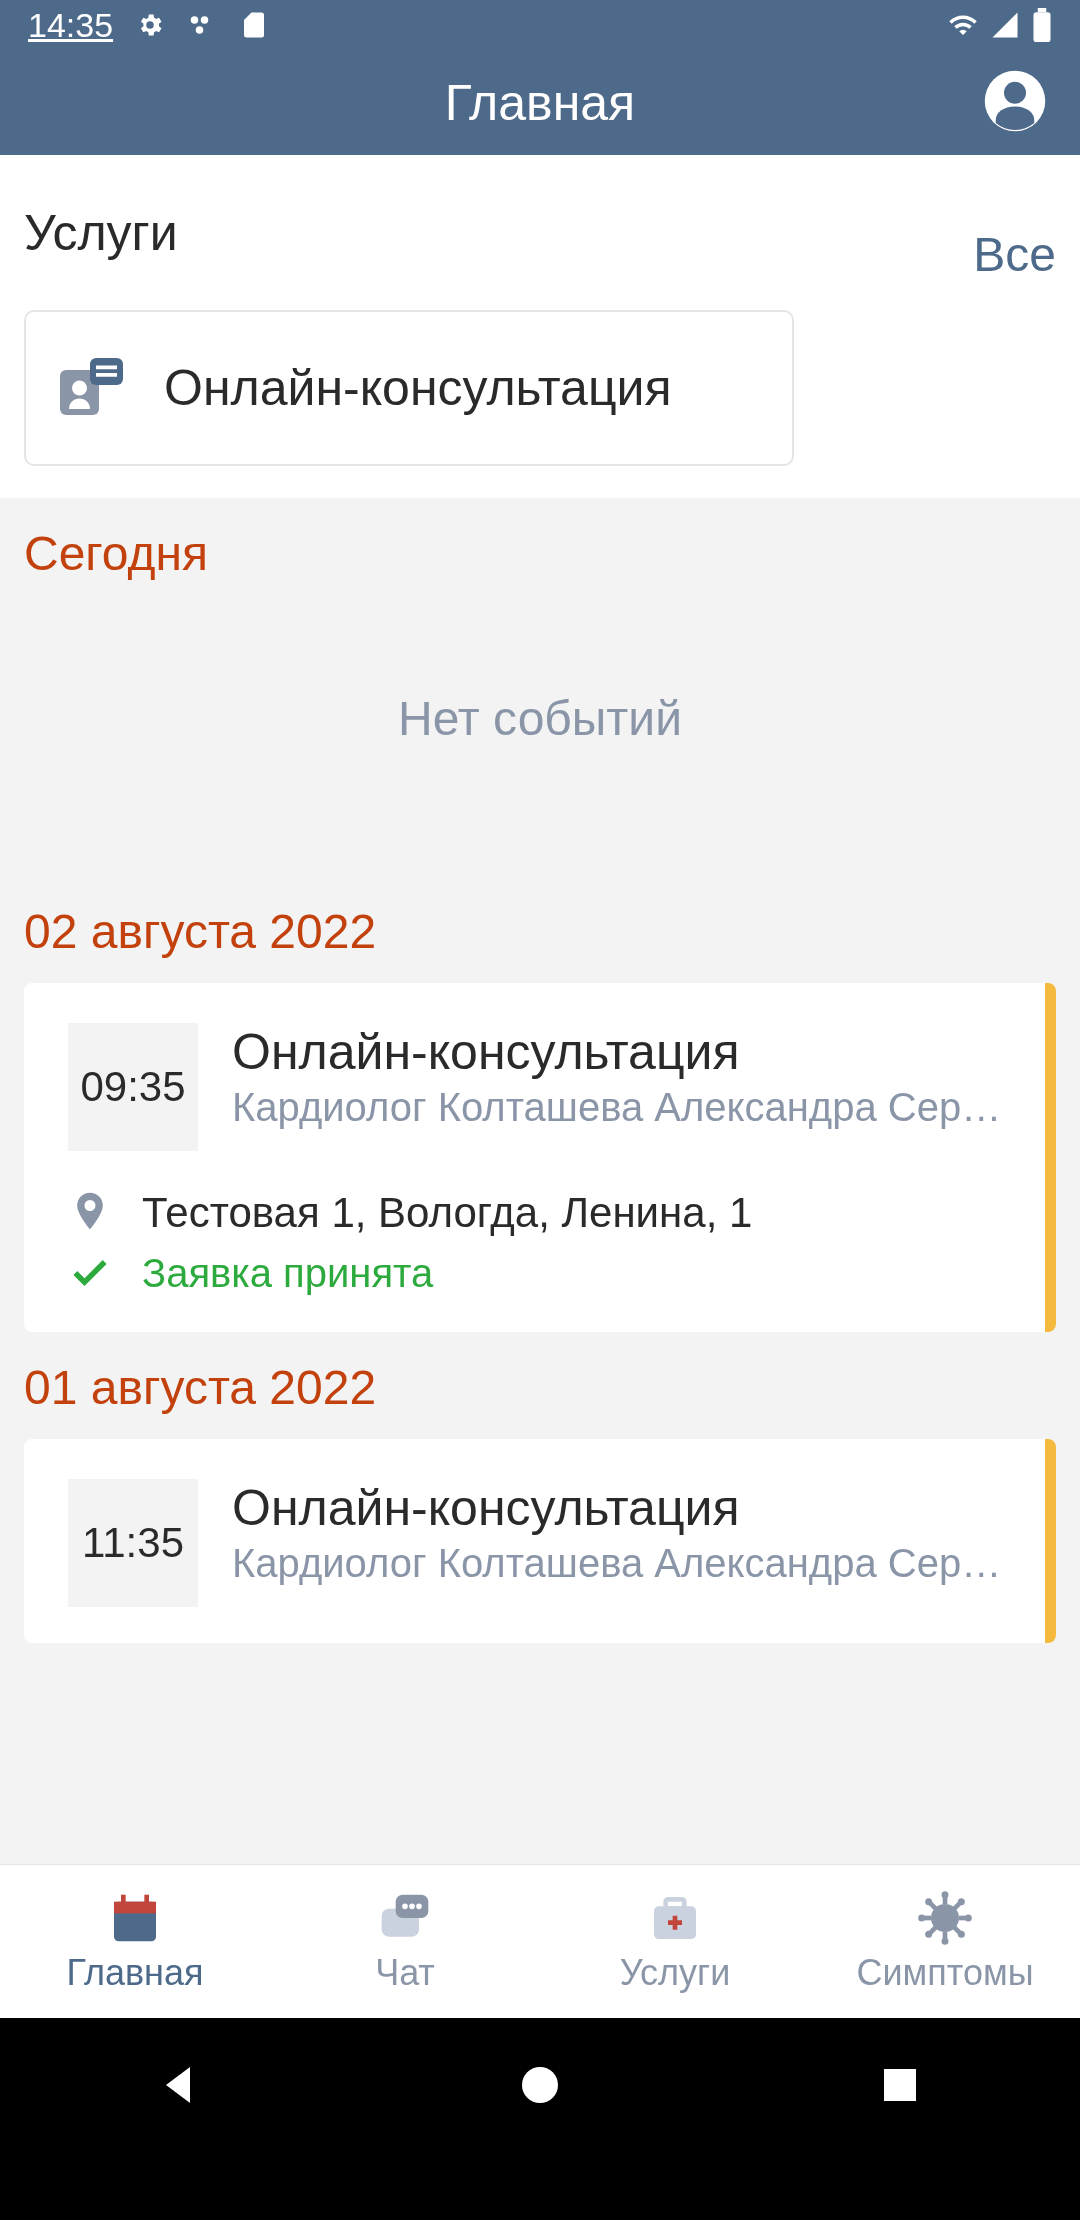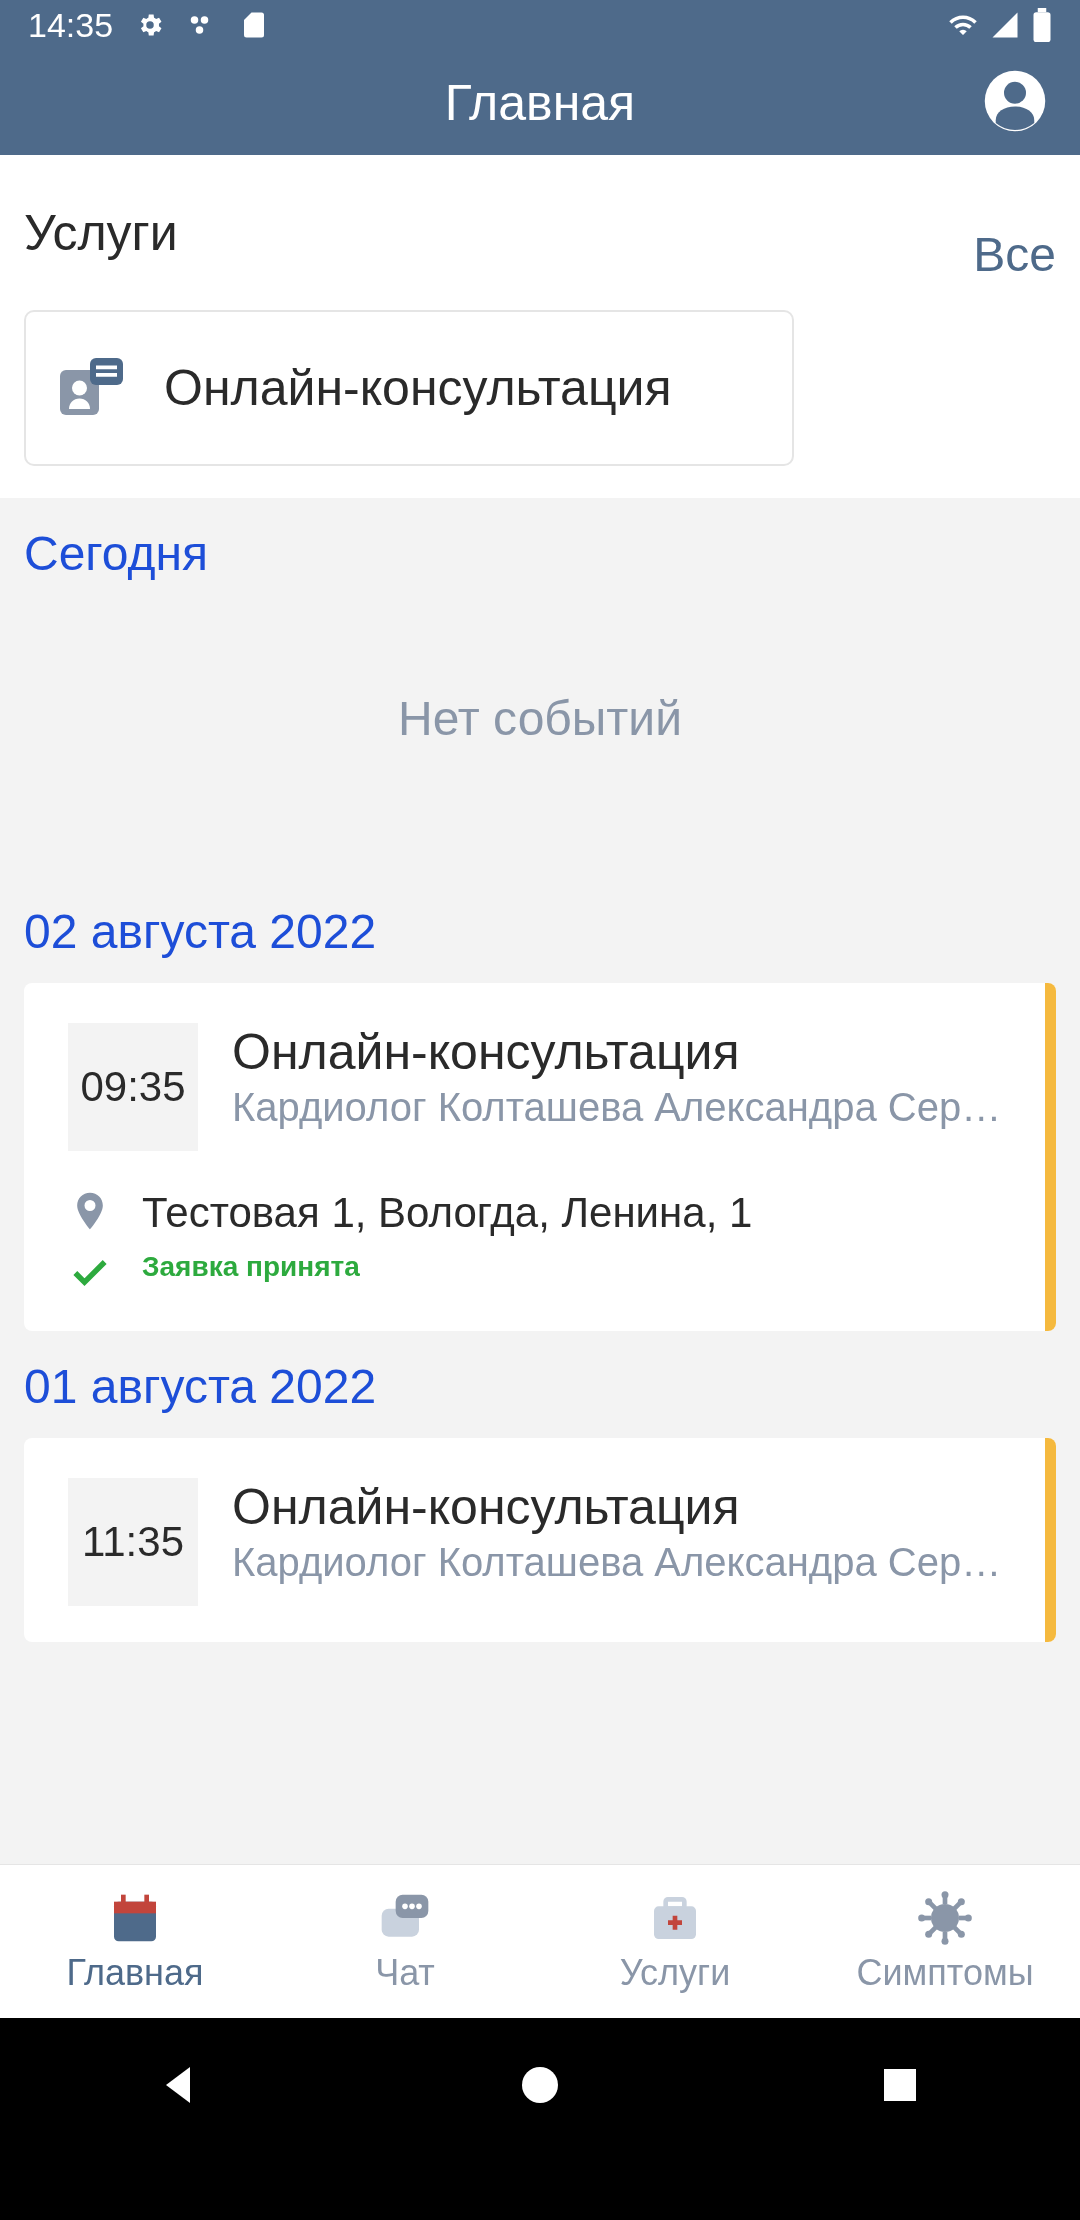--- a/index.html
+++ b/index.html
@@ -1,56 +1,56 @@
 <!DOCTYPE html>
 <html><head>
   <meta charset="utf-8">
   <style>
     * { margin: 0; padding: 0; box-sizing: border-box; }
     html, body { width: 1080px; height: 2220px; overflow: hidden; font-family: -apple-system, BlinkMacSystemFont, 'Segoe UI', sans-serif; background: #000; }
     
     
     .status-bar { height: 50px; background: #4E6A8A; display: flex; align-items: center; justify-content: space-between; padding: 0 28px; color: #fff; }
-    .status-left { display: flex; align-items: center; gap: 22px; font-size: 34px; font-weight: 500; }
+    .status-left { display: flex; align-items: center; gap: 22px; font-size: 34px; font-weight: 500; text-decoration: underline; }
     .status-right { display: flex; align-items: center; gap: 12px; }
     .status-icon { width: 30px; height: 30px; fill: #fff; }
     
     
     .header { height: 105px; background: #4E6A8A; display: flex; align-items: center; justify-content: center; position: relative; }
     .header-title { color: #fff; font-size: 50px; font-weight: 400; }
     .avatar-btn { position: absolute; right: 32px; top: 50%; transform: translateY(-50%); }
     
     
     .services-section { background: #fff; padding: 28px 24px 32px; }
     .services-header { display: flex; justify-content: space-between; align-items: center; margin-bottom: 28px; }
     .services-title { font-size: 50px; font-weight: 500; color: #2a2a2a; }
     .all-link { font-size: 48px; color: #4E6A8A; font-weight: 400; margin-top: 44px; }
     .service-card { border: 2px solid #e5e5e5; border-radius: 10px; padding: 40px 28px; display: flex; align-items: center; gap: 38px; width: 770px; }
     .service-icon { width: 72px; height: 72px; }
     .service-label { font-size: 50px; color: #2a2a2a; font-weight: 300; }
     
     
     .main-content { background: #F3F3F3; height: 1366px; overflow-y: auto; }
-    .section-label { font-size: 48px; color: #1d4ed8; font-weight: 400; padding: 28px 24px 0; }
+    .section-label { font-size: 48px; color: #c2410c; font-weight: 400; padding: 28px 24px 0; }
     .no-events { text-align: center; color: #8A96A8; font-size: 48px; font-weight: 300; padding: 110px 0 130px; }
     
     
     .event-card { background: #fff; border-radius: 8px; margin: 24px 24px 0; position: relative; overflow: hidden; display: flex; }
     .event-inner { flex: 1; padding: 40px 44px 36px; }
     .event-accent { width: 16px; background: #F5B93E; }
     .event-head { display: flex; gap: 34px; align-items: flex-start; justify-content: flex-end; }
     .event-time { background: #F3F3F3; width: 130px; height: 128px; display: flex; align-items: center; justify-content: center; font-size: 42px; font-weight: 500; color: #2a2a2a; }
     .event-text { flex: 1; min-width: 0; }
     .event-title { font-size: 50px; color: #2a2a2a; font-weight: 400; white-space: nowrap; overflow: hidden; text-overflow: ellipsis; }
     .event-sub { font-size: 40px; color: #8A96A8; font-weight: 300; margin-top: 4px; white-space: nowrap; overflow: hidden; text-overflow: ellipsis; }
     .event-row { display: flex; gap: 30px; margin-top: 38px; }
     .event-row.status { margin-top: 14px; }
     .row-icon { width: 44px; height: 44px; flex-shrink: 0; }
     .event-loc { font-size: 42px; color: #2a2a2a; font-weight: 300; }
-    .event-status { font-size: 28px; color: #2DAA3E; font-weight: 700; }
+    .event-status { font-size: 40px; color: #2DAA3E; font-weight: 400; }
     
     
     .bottom-nav { height: 154px; background: #fff; display: flex; border-top: 1px solid #e5e5e5; }
     .nav-item { flex: 1; display: flex; flex-direction: column; align-items: center; justify-content: center; gap: 6px; }
     .nav-icon { width: 56px; height: 56px; }
     .nav-label { font-size: 36px; color: #8A96A8; font-weight: 300; }
     .nav-item.active .nav-label { color: #4E6A8A; }
     
     
     .system-nav { height: 134px; background: #000; display: flex; align-items: center; justify-content: space-around; }

